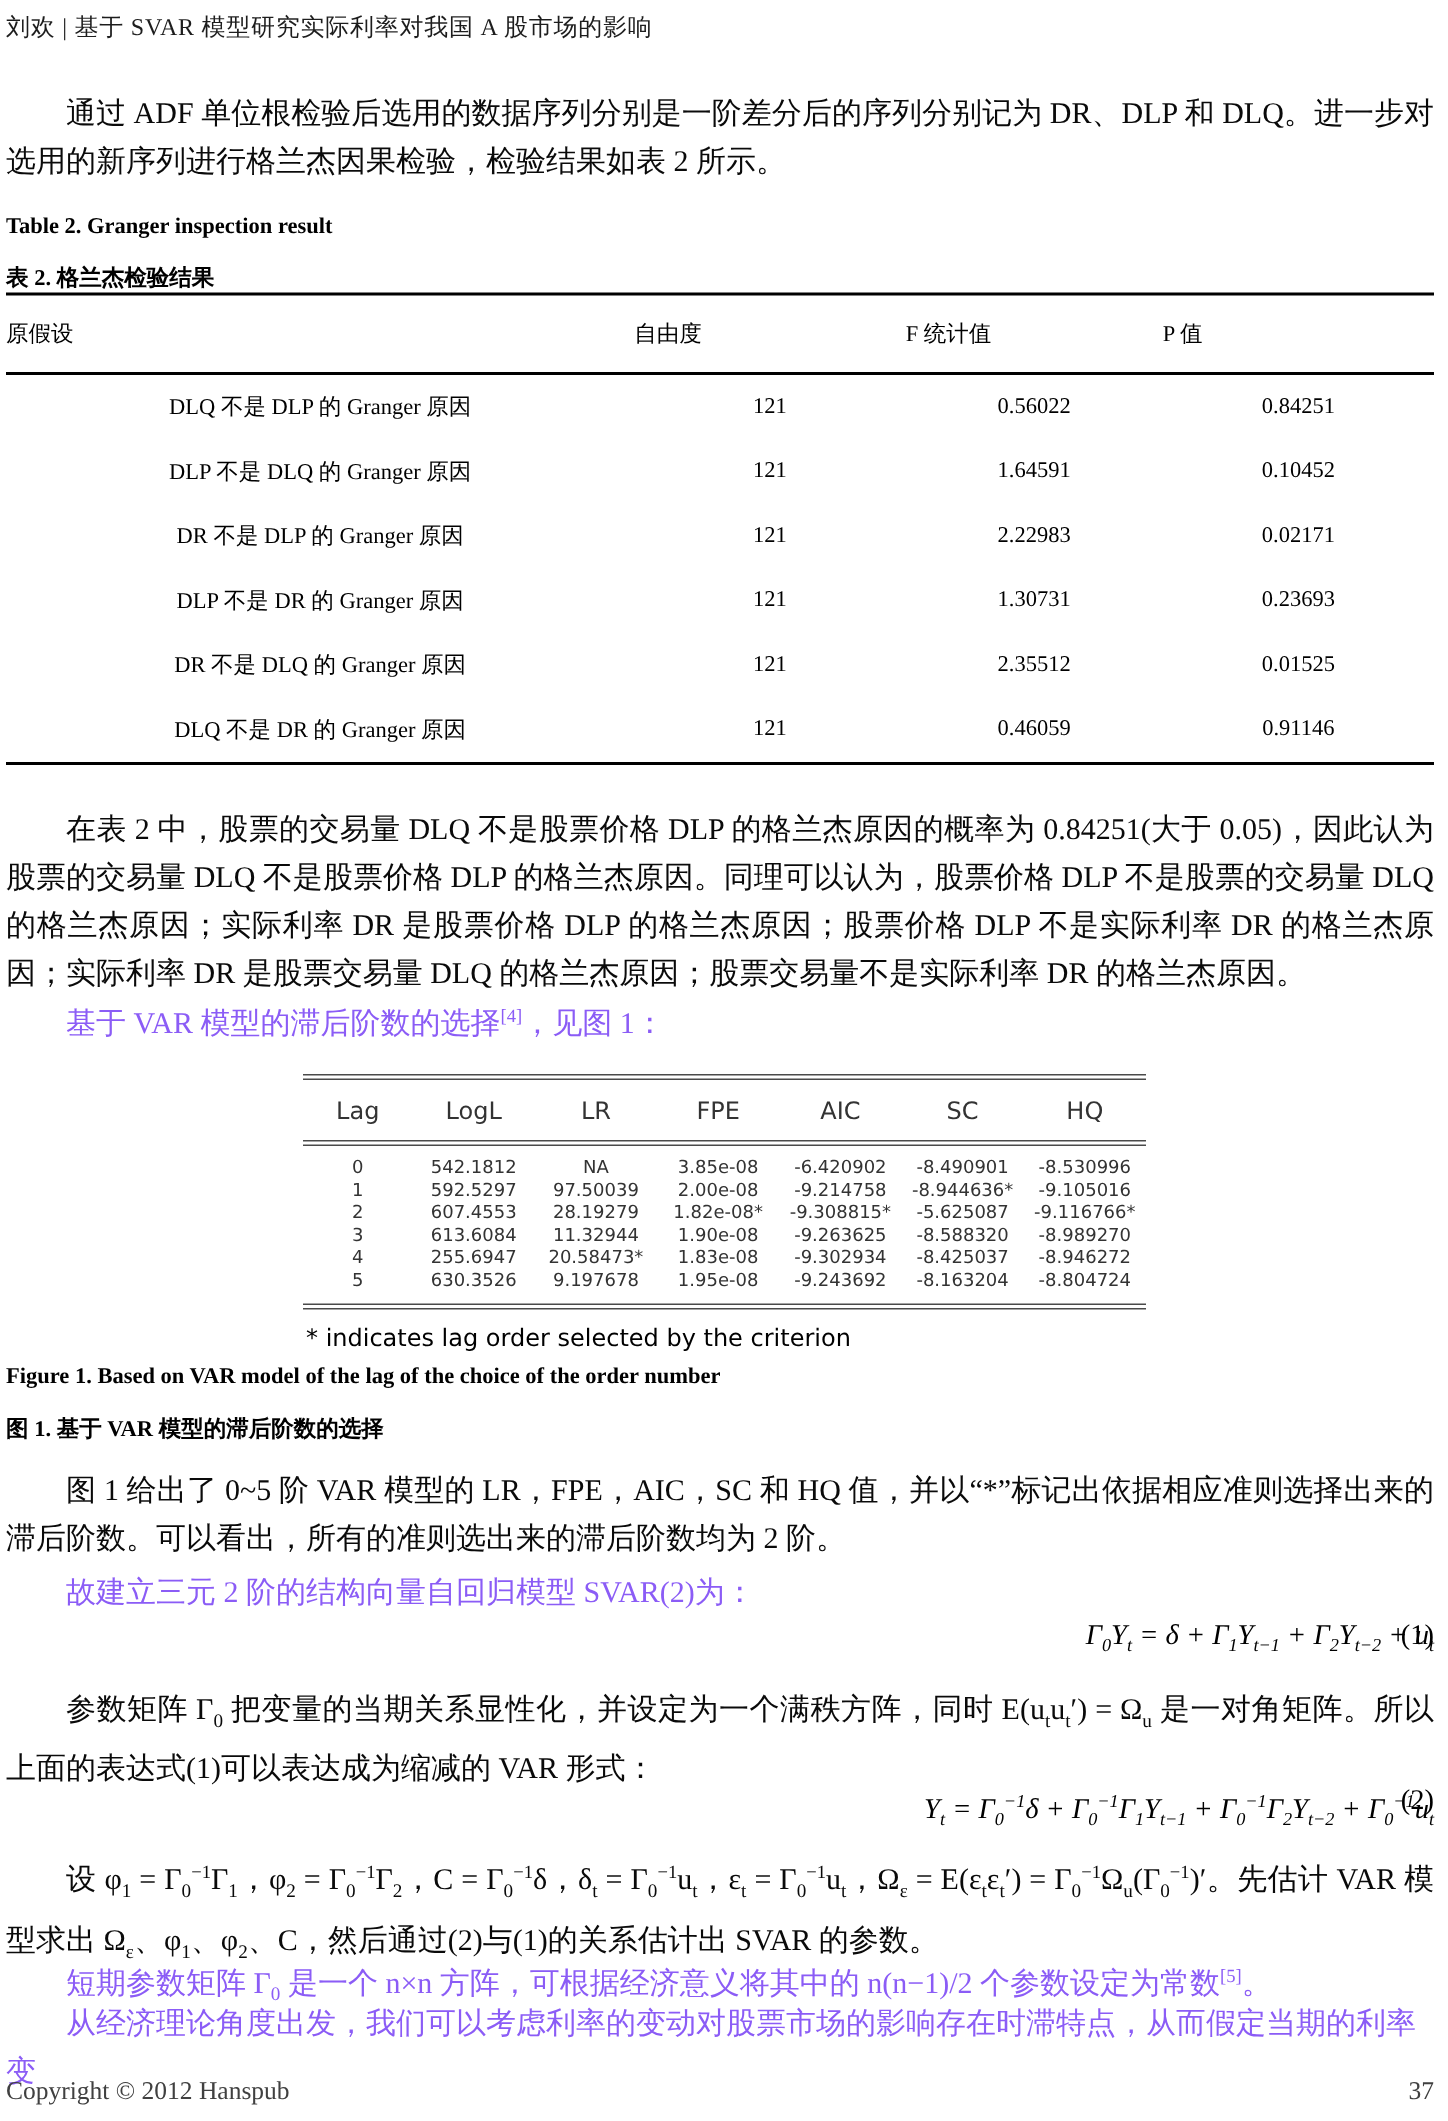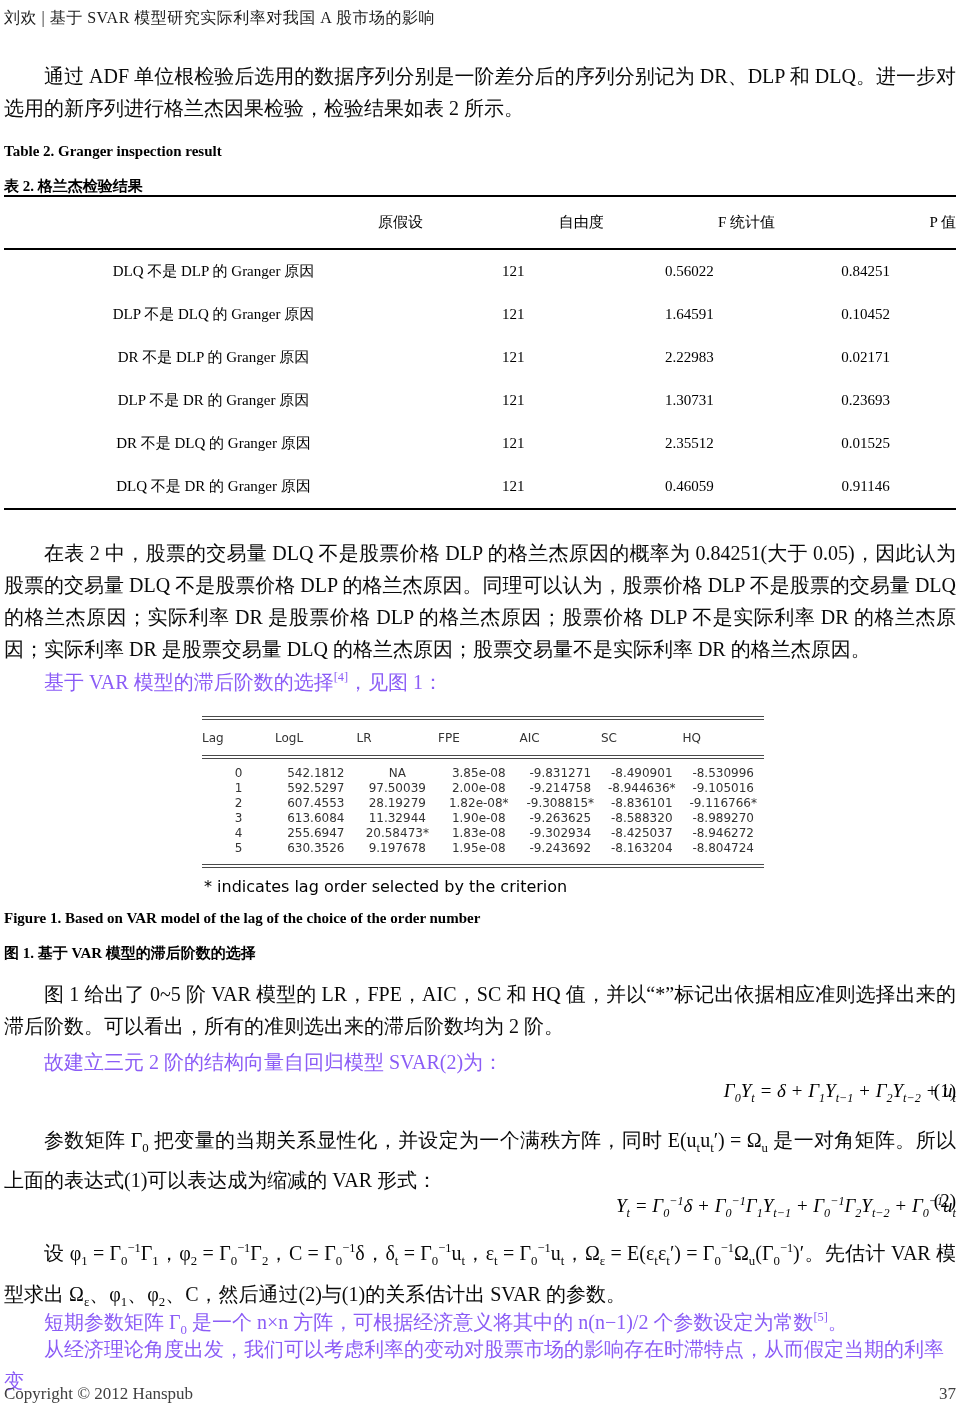--- a/index.html
+++ b/index.html
@@ -17,38 +17,38 @@
   .line { font-size:20px; line-height:32px; text-indent:2em; color:#8b5cf6; }
 
   .caption { text-align:left; font-weight:bold; color:#000; }
   .cap-en { font-size:15px; line-height:21px; }
   .cap-zh { font-size:15px; line-height:22px;margin-top:13px; }
 
   
   .t2 { top:195px; }
   .t2-head {
     display:grid; grid-template-columns:44% 19% 18% 19%;
-    align-items:center; height:55px; text-align:right;
+    align-items:center; height:55px; text-align:left;
     border-top:2px solid #000; border-bottom:2px solid #000; font-size:15px;
   }
   .t2-body { border-bottom:2px solid #000; }
   .t2-row {
     display:grid; grid-template-columns:44% 19% 18% 19%;
     align-items:center; height:43px; text-align:center; font-size:15px;
   }
 
   
   .fig {
     position:absolute; left:202px; top:716px; width:562px;
     font-family:"DejaVu Sans","Liberation Sans",sans-serif; color:#333;
   }
   .dbl { height:4px; border-top:1px solid #4a4a4a; border-bottom:1px solid #4a4a4a; }
   .fig-head {
     display:grid; grid-template-columns:13% 14.5% 14.5% 14.5% 14.5% 14.5% 14.5%;
-    font-size:12px; padding:11px 0 10px;
+    text-align:center; font-size:16px; padding:11px 0 10px;
   }
   .fig-body { padding:7px 0 8px; }
   .fig-row {
     display:grid; grid-template-columns:13% 14.5% 14.5% 14.5% 14.5% 14.5% 14.5%;
     text-align:center; font-size:12px; line-height:15px;
   }
   .fig-note { font-size:16px; margin-top:9px; padding-left:2px; color:#000000; }
 
   .figcap { top:908px; }
 
@@ -137,40 +137,40 @@
     <div>SC</div>
     <div>HQ</div>
   </div>
   <div class="dbl"></div>
   <div class="fig-body">
     <div class="fig-row">
       <div>0</div>
       <div>542.1812</div>
       <div>NA</div>
       <div>3.85e-08</div>
-      <div>-9.831271</div>
+      <div>-6.420902</div>
       <div>-8.490901</div>
       <div>-8.530996</div>
     </div>
     <div class="fig-row">
       <div>1</div>
       <div>592.5297</div>
       <div>97.50039</div>
       <div>2.00e-08</div>
       <div>-9.214758</div>
       <div>-8.944636*</div>
       <div>-9.105016</div>
     </div>
     <div class="fig-row">
       <div>2</div>
       <div>607.4553</div>
       <div>28.19279</div>
       <div>1.82e-08*</div>
       <div>-9.308815*</div>
-      <div>-8.836101</div>
+      <div>-5.625087</div>
       <div>-9.116766*</div>
     </div>
     <div class="fig-row">
       <div>3</div>
       <div>613.6084</div>
       <div>11.32944</div>
       <div>1.90e-08</div>
       <div>-9.263625</div>
       <div>-8.588320</div>
       <div>-8.989270</div>

